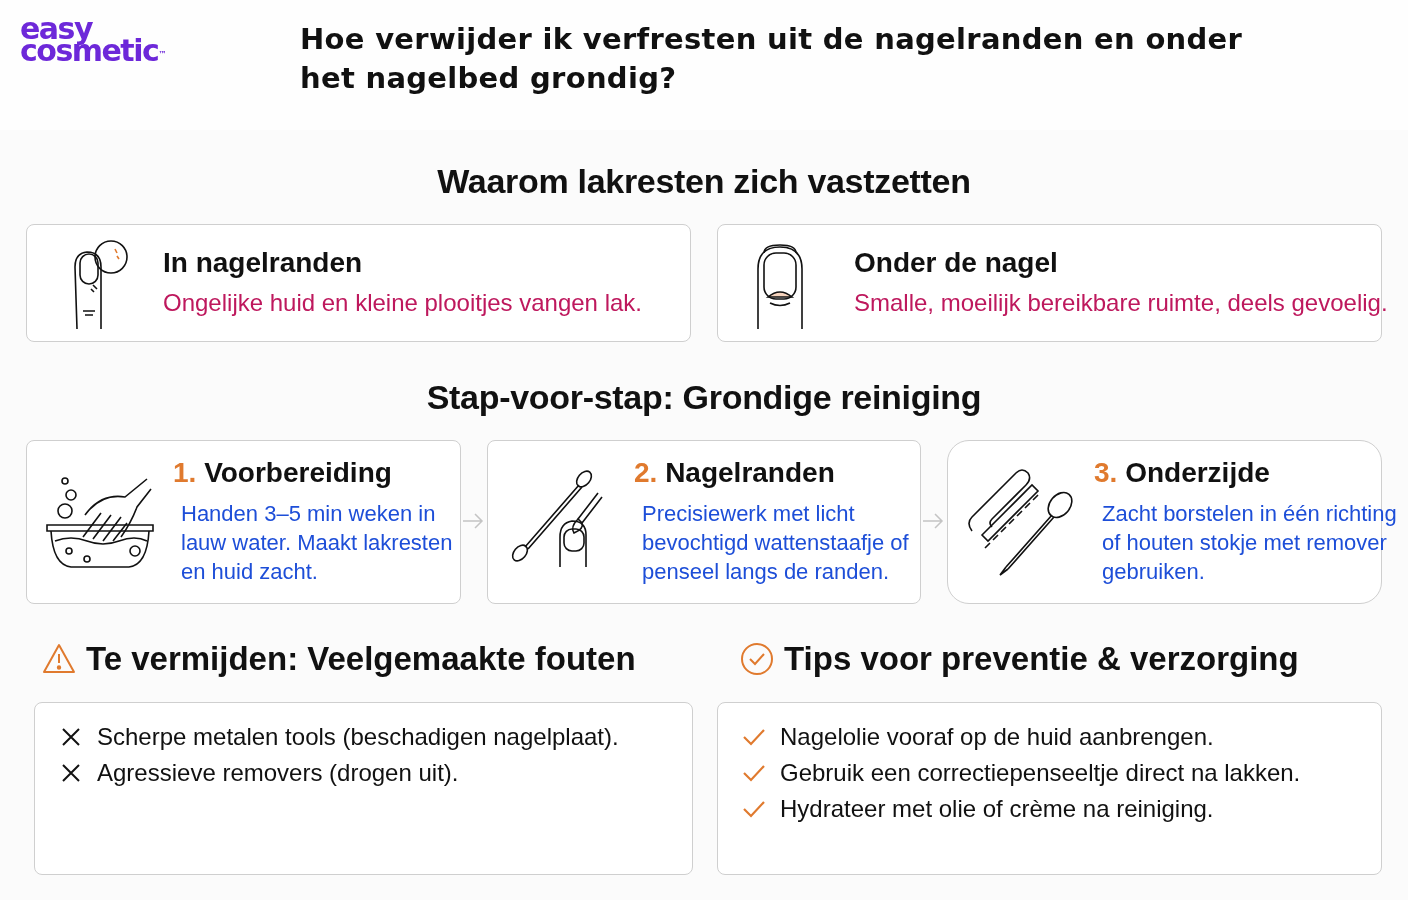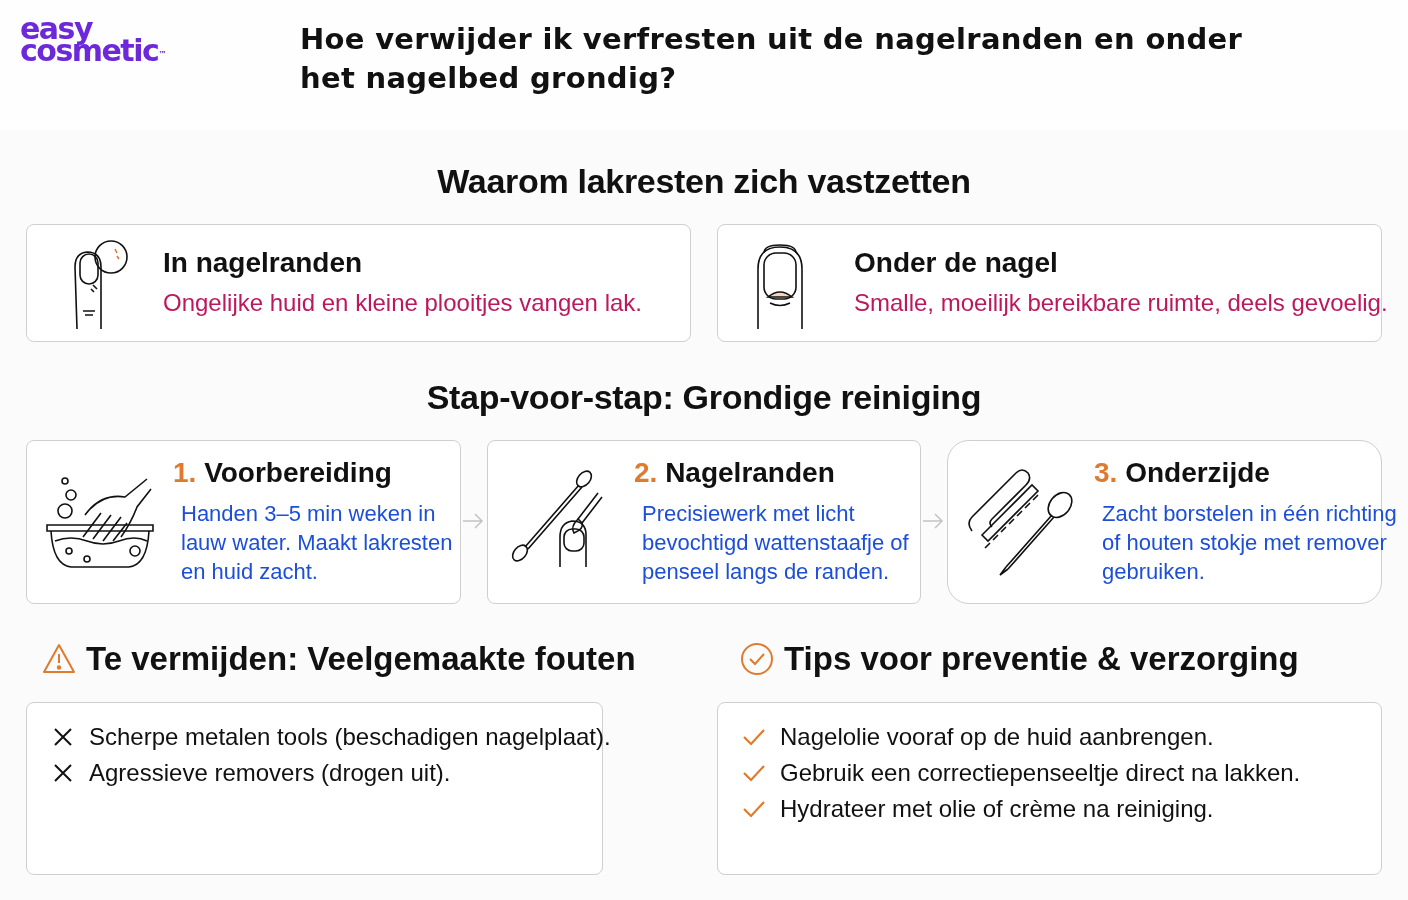--- a/index.html
+++ b/index.html
@@ -132,21 +132,21 @@
 
 <div class="sub-title" style="left:42px;">
   <svg width="34" height="32" viewBox="0 0 34 32" fill="none" stroke="#e07a2e" stroke-width="2">
     <path d="M17 2 L32 29 H2 Z" stroke-linejoin="round"></path>
     <path d="M17 11 V20"></path>
       <circle cx="17" cy="24.5" r="1.2" fill="#e07a2e"></circle>
   </svg>
   <span>Te vermijden: Veelgemaakte fouten</span>
 </div>
 
-<div class="card list-card" style="left:26px; width:577px;">
+<div class="card list-card" style="left:34px; width:659px;">
   <ul>
     <li>
       <span class="mark">
           <svg width="20" height="20" viewBox="0 0 20 20" stroke="#111" stroke-width="2">
             <path d="M2 2 L18 18 M18 2 L2 18"></path>
           </svg>
         </span>
       <span>Scherpe metalen tools (beschadigen nagelplaat).</span>
     </li>
     <li>

